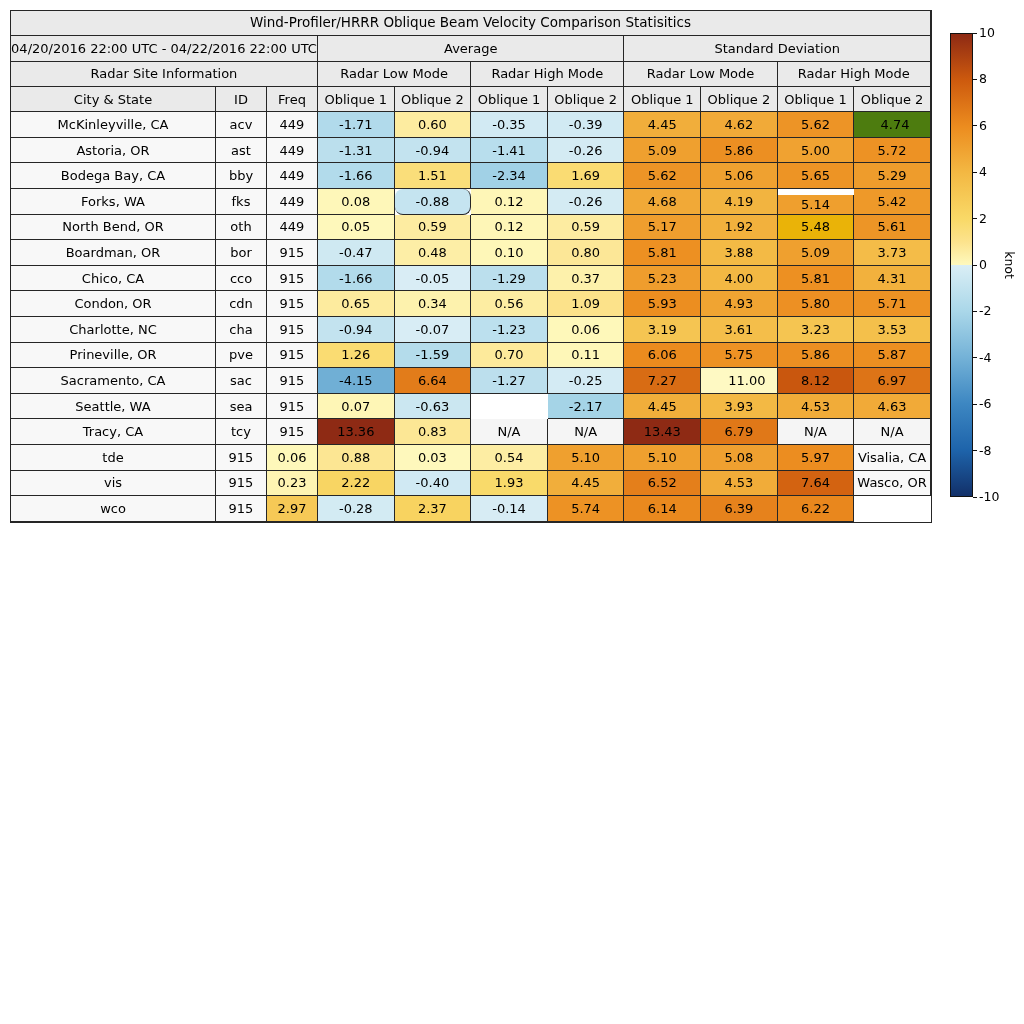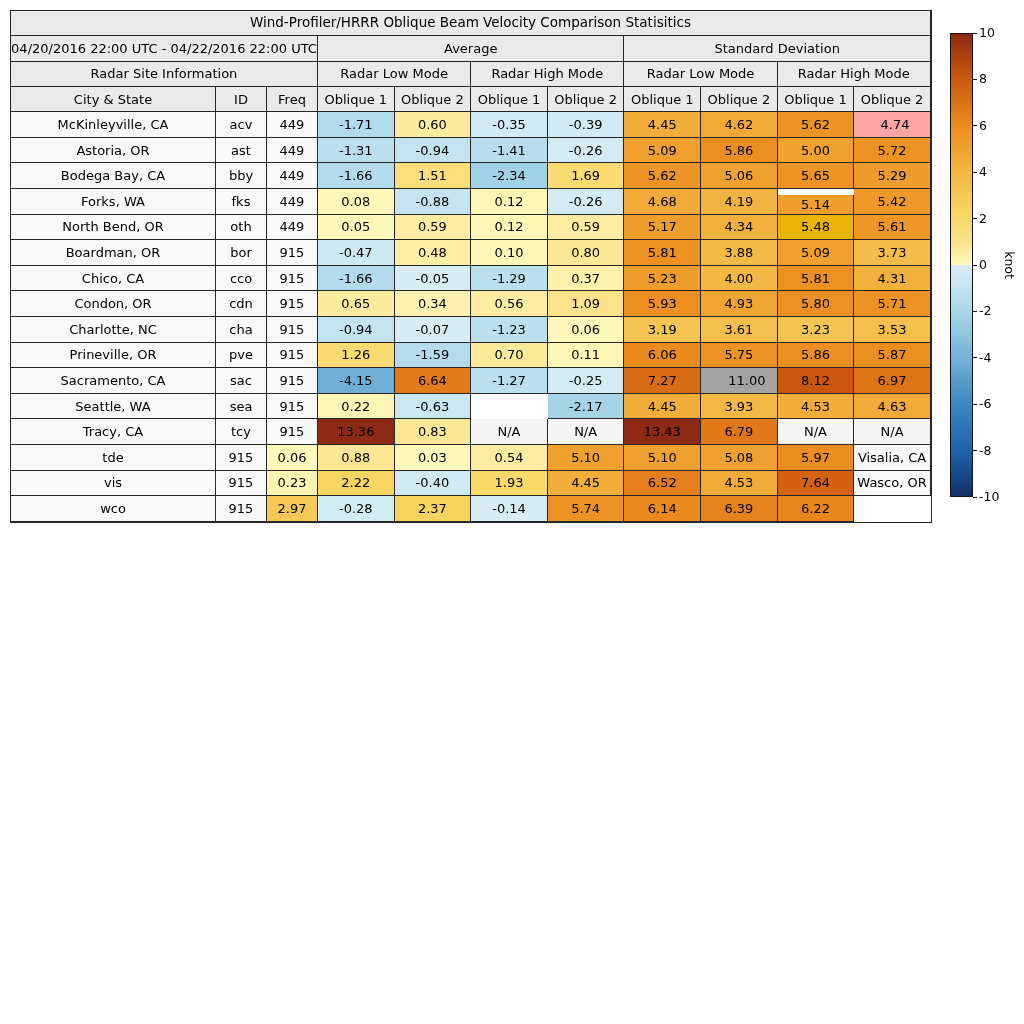--- a/index.html
+++ b/index.html
@@ -73,21 +73,21 @@
   <div class="cell lbl">McKinleyville, CA</div>
       <div class="cell lbl">acv</div>
       <div class="cell lbl">449</div>
       <div class="cell " style="background: rgb(177, 218, 235);">-1.71</div>
       <div class="cell " style="background: rgb(253, 236, 160);">0.60</div>
       <div class="cell " style="background: rgb(210, 234, 243);">-0.35</div>
       <div class="cell " style="background: rgb(209, 234, 243);">-0.39</div>
       <div class="cell " style="background: rgb(241, 174, 59);">4.45</div>
       <div class="cell " style="background: rgb(241, 170, 56);">4.62</div>
       <div class="cell " style="background: rgb(237, 148, 38);">5.62</div>
-      <div class="cell " style="background: #fca5a5; padding-left: 6px;">4.74</div>
+      <div class="cell " style="background: #4d7c0f; padding-left: 6px;">4.74</div>
       <div class="cell lbl">Astoria, OR</div>
       <div class="cell lbl">ast</div>
       <div class="cell lbl">449</div>
       <div class="cell " style="background: rgb(187, 223, 237);">-1.31</div>
       <div class="cell " style="background: rgb(195, 227, 239);">-0.94</div>
       <div class="cell " style="background: rgb(184, 222, 237);">-1.41</div>
       <div class="cell " style="background: rgb(212, 235, 243);">-0.26</div>
       <div class="cell " style="background: rgb(239, 160, 47);">5.09</div>
       <div class="cell " style="background: rgb(236, 143, 34);">5.86</div>
       <div class="cell " style="background: rgb(240, 162, 49);">5.00</div>
@@ -100,36 +100,36 @@
       <div class="cell " style="background: rgb(161, 209, 230);">-2.34</div>
       <div class="cell " style="background: rgb(250, 220, 115);">1.69</div>
       <div class="cell " style="background: rgb(237, 148, 38);">5.62</div>
       <div class="cell " style="background: rgb(239, 161, 48);">5.06</div>
       <div class="cell " style="background: rgb(237, 148, 37);">5.65</div>
       <div class="cell " style="background: rgb(238, 156, 44);">5.29</div>
       <div class="cell lbl">Forks, WA</div>
       <div class="cell lbl">fks</div>
       <div class="cell lbl">449</div>
       <div class="cell " style="background: rgb(254, 247, 185);">0.08</div>
-      <div class="cell " style="background: rgb(197, 228, 240);">-0.88</div>
+      <div class="cell " style="background: rgb(197, 228, 240); border-radius: 8px;">-0.88</div>
       <div class="cell " style="background: rgb(254, 246, 183);">0.12</div>
       <div class="cell " style="background: rgb(212, 235, 243);">-0.26</div>
       <div class="cell " style="background: rgb(241, 169, 55);">4.68</div>
       <div class="cell " style="background: rgb(242, 180, 64);">4.19</div>
       <div class="cell " style="background: rgb(239, 159, 46); margin-top: 6px;">5.14</div>
       <div class="cell " style="background: rgb(238, 153, 41);">5.42</div>
       <div class="cell lbl">North Bend, OR</div>
       <div class="cell lbl">oth</div>
       <div class="cell lbl">449</div>
       <div class="cell " style="background: rgb(254, 248, 187);">0.05</div>
       <div class="cell " style="background: rgb(253, 236, 161);">0.59</div>
       <div class="cell " style="background: rgb(254, 246, 183);">0.12</div>
       <div class="cell " style="background: rgb(253, 236, 161);">0.59</div>
       <div class="cell " style="background: rgb(239, 158, 46);">5.17</div>
-      <div class="cell " style="background: rgb(242, 177, 61);">4.34</div>
+      <div class="cell " style="background: rgb(242, 177, 61);">1.92</div>
       <div class="cell " style="background: #eab308;">5.48</div>
       <div class="cell " style="background: rgb(237, 149, 38);">5.61</div>
       <div class="cell lbl">Boardman, OR</div>
       <div class="cell lbl">bor</div>
       <div class="cell lbl">915</div>
       <div class="cell " style="background: rgb(207, 233, 242);">-0.47</div>
       <div class="cell " style="background: rgb(253, 238, 166);">0.48</div>
       <div class="cell " style="background: rgb(254, 247, 184);">0.10</div>
       <div class="cell " style="background: rgb(252, 231, 151);">0.80</div>
       <div class="cell " style="background: rgb(237, 144, 34);">5.81</div>
@@ -181,27 +181,27 @@
       <div class="cell " style="background: rgb(236, 143, 34);">5.86</div>
       <div class="cell " style="background: rgb(236, 143, 33);">5.87</div>
       <div class="cell lbl">Sacramento, CA</div>
       <div class="cell lbl">sac</div>
       <div class="cell lbl">915</div>
       <div class="cell " style="background: rgb(112, 175, 213);">-4.15</div>
       <div class="cell " style="background: rgb(226, 124, 26);">6.64</div>
       <div class="cell " style="background: rgb(188, 223, 237);">-1.27</div>
       <div class="cell " style="background: rgb(212, 235, 244);">-0.25</div>
       <div class="cell " style="background: rgb(216, 108, 20);">7.27</div>
-      <div class="cell " style="background: #a3a3a3; padding-left: 16px;">11.00</div>
+      <div class="cell " style="background: #fef9c3; padding-left: 16px;">11.00</div>
       <div class="cell " style="background: rgb(201, 87, 14);">8.12</div>
       <div class="cell " style="background: rgb(221, 116, 23);">6.97</div>
       <div class="cell lbl">Seattle, WA</div>
       <div class="cell lbl">sea</div>
       <div class="cell lbl">915</div>
-      <div class="cell " style="background: rgb(254, 246, 182);">0.22</div>
+      <div class="cell " style="background: rgb(254, 246, 182);">0.07</div>
       <div class="cell " style="background: rgb(203, 231, 241);">-0.63</div>
       <div class="cell " style="background: rgb(207, 233, 242); margin-top: 36px;">-0.45</div>
       <div class="cell " style="background: rgb(165, 212, 231);">-2.17</div>
       <div class="cell " style="background: rgb(241, 174, 59);">4.45</div>
       <div class="cell " style="background: rgb(243, 185, 68);">3.93</div>
       <div class="cell " style="background: rgb(241, 172, 57);">4.53</div>
       <div class="cell " style="background: rgb(241, 170, 56);">4.63</div>
       <div class="cell lbl">Tracy, CA</div>
       <div class="cell lbl">tcy</div>
       <div class="cell lbl">915</div>

